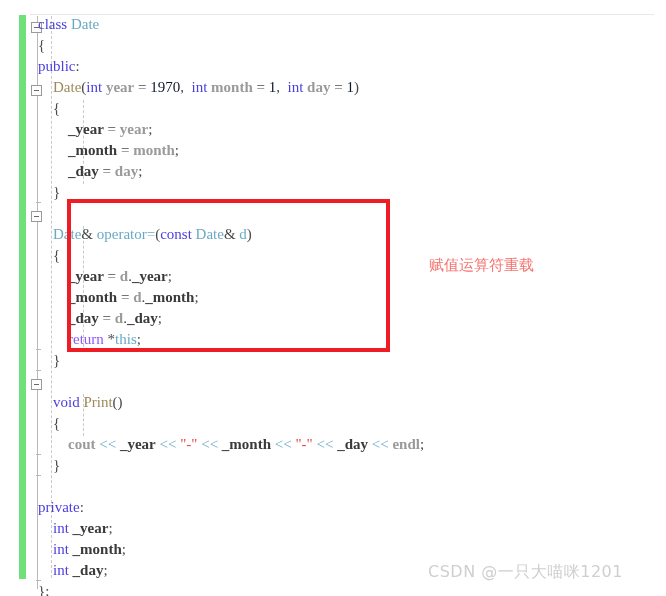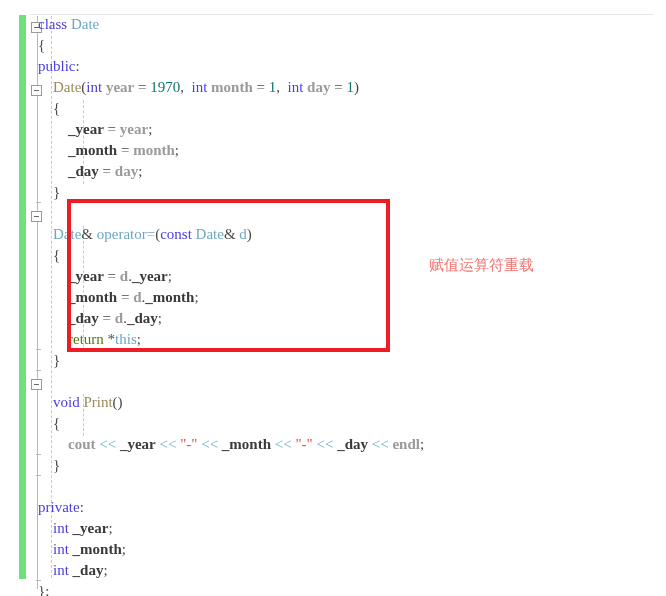--- a/index.html
+++ b/index.html
@@ -106,25 +106,25 @@
     padding-left: 38px;
     white-space: pre;
   }
 
   
   .kw      { color: #4b3ede; }            
   .type    { color: #6aa9c4; }            
   .fn      { color: #9c8a5a; }            
   .ident   { color: #3a3a3a; font-weight: bold; }            
   .param   { color: #9a9a9a; font-weight: bold; }            
-  .num     { color: #0f766e; text-align: center; }
+  .num     { color: #0f172a; text-align: center; }
   .punct   { color: #4a4a4a; }
   .op      { color: #6aa9c4; }            
   .str     { color: #e8484f; }            
-  .ret     { color: #4d7c0f; }            
+  .ret     { color: #8b5cf6; }            
 
   
   .red-box {
     position: absolute;
     left: 67px;
     top: 199px;
     width: 323px;
     height: 153px;
     border: 4px solid #ee1c25;
     box-sizing: border-box;
@@ -185,14 +185,15 @@
   <div class="indent-guide" style="left:83px; top:100px; height:84px;"></div>
   <div class="indent-guide" style="left:83px; top:226px; height:126px;"></div>
   <div class="indent-guide" style="left:83px; top:394px; height:42px;"></div>
 
   <div id="code"><div class="line"><span class="kw">class</span><span class="punct"> </span><span class="type">Date</span></div><div class="line"><span class="punct">{</span></div><div class="line"><span class="kw">public</span><span class="punct">:</span></div><div class="line"><span class="punct">    </span><span class="fn">Date</span><span class="punct">(</span><span class="kw">int</span><span class="punct"> </span><span class="param">year</span><span class="punct"> = </span><span class="num">1970</span><span class="punct">,  </span><span class="kw">int</span><span class="punct"> </span><span class="param">month</span><span class="punct"> = </span><span class="num">1</span><span class="punct">,  </span><span class="kw">int</span><span class="punct"> </span><span class="param">day</span><span class="punct"> = </span><span class="num">1</span><span class="punct">)</span></div><div class="line"><span class="punct">    </span><span class="punct">{</span></div><div class="line"><span class="punct">        </span><span class="ident">_year</span><span class="punct"> = </span><span class="param">year</span><span class="punct">;</span></div><div class="line"><span class="punct">        </span><span class="ident">_month</span><span class="punct"> = </span><span class="param">month</span><span class="punct">;</span></div><div class="line"><span class="punct">        </span><span class="ident">_day</span><span class="punct"> = </span><span class="param">day</span><span class="punct">;</span></div><div class="line"><span class="punct">    </span><span class="punct">}</span></div><div class="line">&nbsp;</div><div class="line"><span class="punct">    </span><span class="type">Date</span><span class="punct">&amp; </span><span class="type">operator=</span><span class="punct">(</span><span class="kw">const</span><span class="punct"> </span><span class="type">Date</span><span class="punct">&amp; </span><span class="type">d</span><span class="punct">)</span></div><div class="line"><span class="punct">    </span><span class="punct">{</span></div><div class="line"><span class="punct">        </span><span class="ident">_year</span><span class="punct"> = </span><span class="param">d</span><span class="punct">.</span><span class="ident">_year</span><span class="punct">;</span></div><div class="line"><span class="punct">        </span><span class="ident">_month</span><span class="punct"> = </span><span class="param">d</span><span class="punct">.</span><span class="ident">_month</span><span class="punct">;</span></div><div class="line"><span class="punct">        </span><span class="ident">_day</span><span class="punct"> = </span><span class="param">d</span><span class="punct">.</span><span class="ident">_day</span><span class="punct">;</span></div><div class="line"><span class="punct">        </span><span class="ret">return</span><span class="punct"> *</span><span class="type">this</span><span class="punct">;</span></div><div class="line"><span class="punct">    </span><span class="punct">}</span></div><div class="line">&nbsp;</div><div class="line"><span class="punct">    </span><span class="kw">void</span><span class="punct"> </span><span class="fn">Print</span><span class="punct">()</span></div><div class="line"><span class="punct">    </span><span class="punct">{</span></div><div class="line"><span class="punct">        </span><span class="param">cout</span><span class="punct"> </span><span class="op">&lt;&lt;</span><span class="punct"> </span><span class="ident">_year</span><span class="punct"> </span><span class="op">&lt;&lt;</span><span class="punct"> </span><span class="str">"-"</span><span class="punct"> </span><span class="op">&lt;&lt;</span><span class="punct"> </span><span class="ident">_month</span><span class="punct"> </span><span class="op">&lt;&lt;</span><span class="punct"> </span><span class="str">"-"</span><span class="punct"> </span><span class="op">&lt;&lt;</span><span class="punct"> </span><span class="ident">_day</span><span class="punct"> </span><span class="op">&lt;&lt;</span><span class="punct"> </span><span class="param">endl</span><span class="punct">;</span></div><div class="line"><span class="punct">    </span><span class="punct">}</span></div><div class="line">&nbsp;</div><div class="line"><span class="kw">private</span><span class="punct">:</span></div><div class="line"><span class="punct">    </span><span class="kw">int</span><span class="punct"> </span><span class="ident">_year</span><span class="punct">;</span></div><div class="line"><span class="punct">    </span><span class="kw">int</span><span class="punct"> </span><span class="ident">_month</span><span class="punct">;</span></div><div class="line"><span class="punct">    </span><span class="kw">int</span><span class="punct"> </span><span class="ident">_day</span><span class="punct">;</span></div><div class="line"><span class="punct">};</span></div></div>
 
   <div class="red-box"></div>
 
   <div class="annotation">赋值运算符重载</div>
 
+  <div class="watermark">CSDN @一只大喵咪1201</div>
 
 </div>
 
 </body></html>

